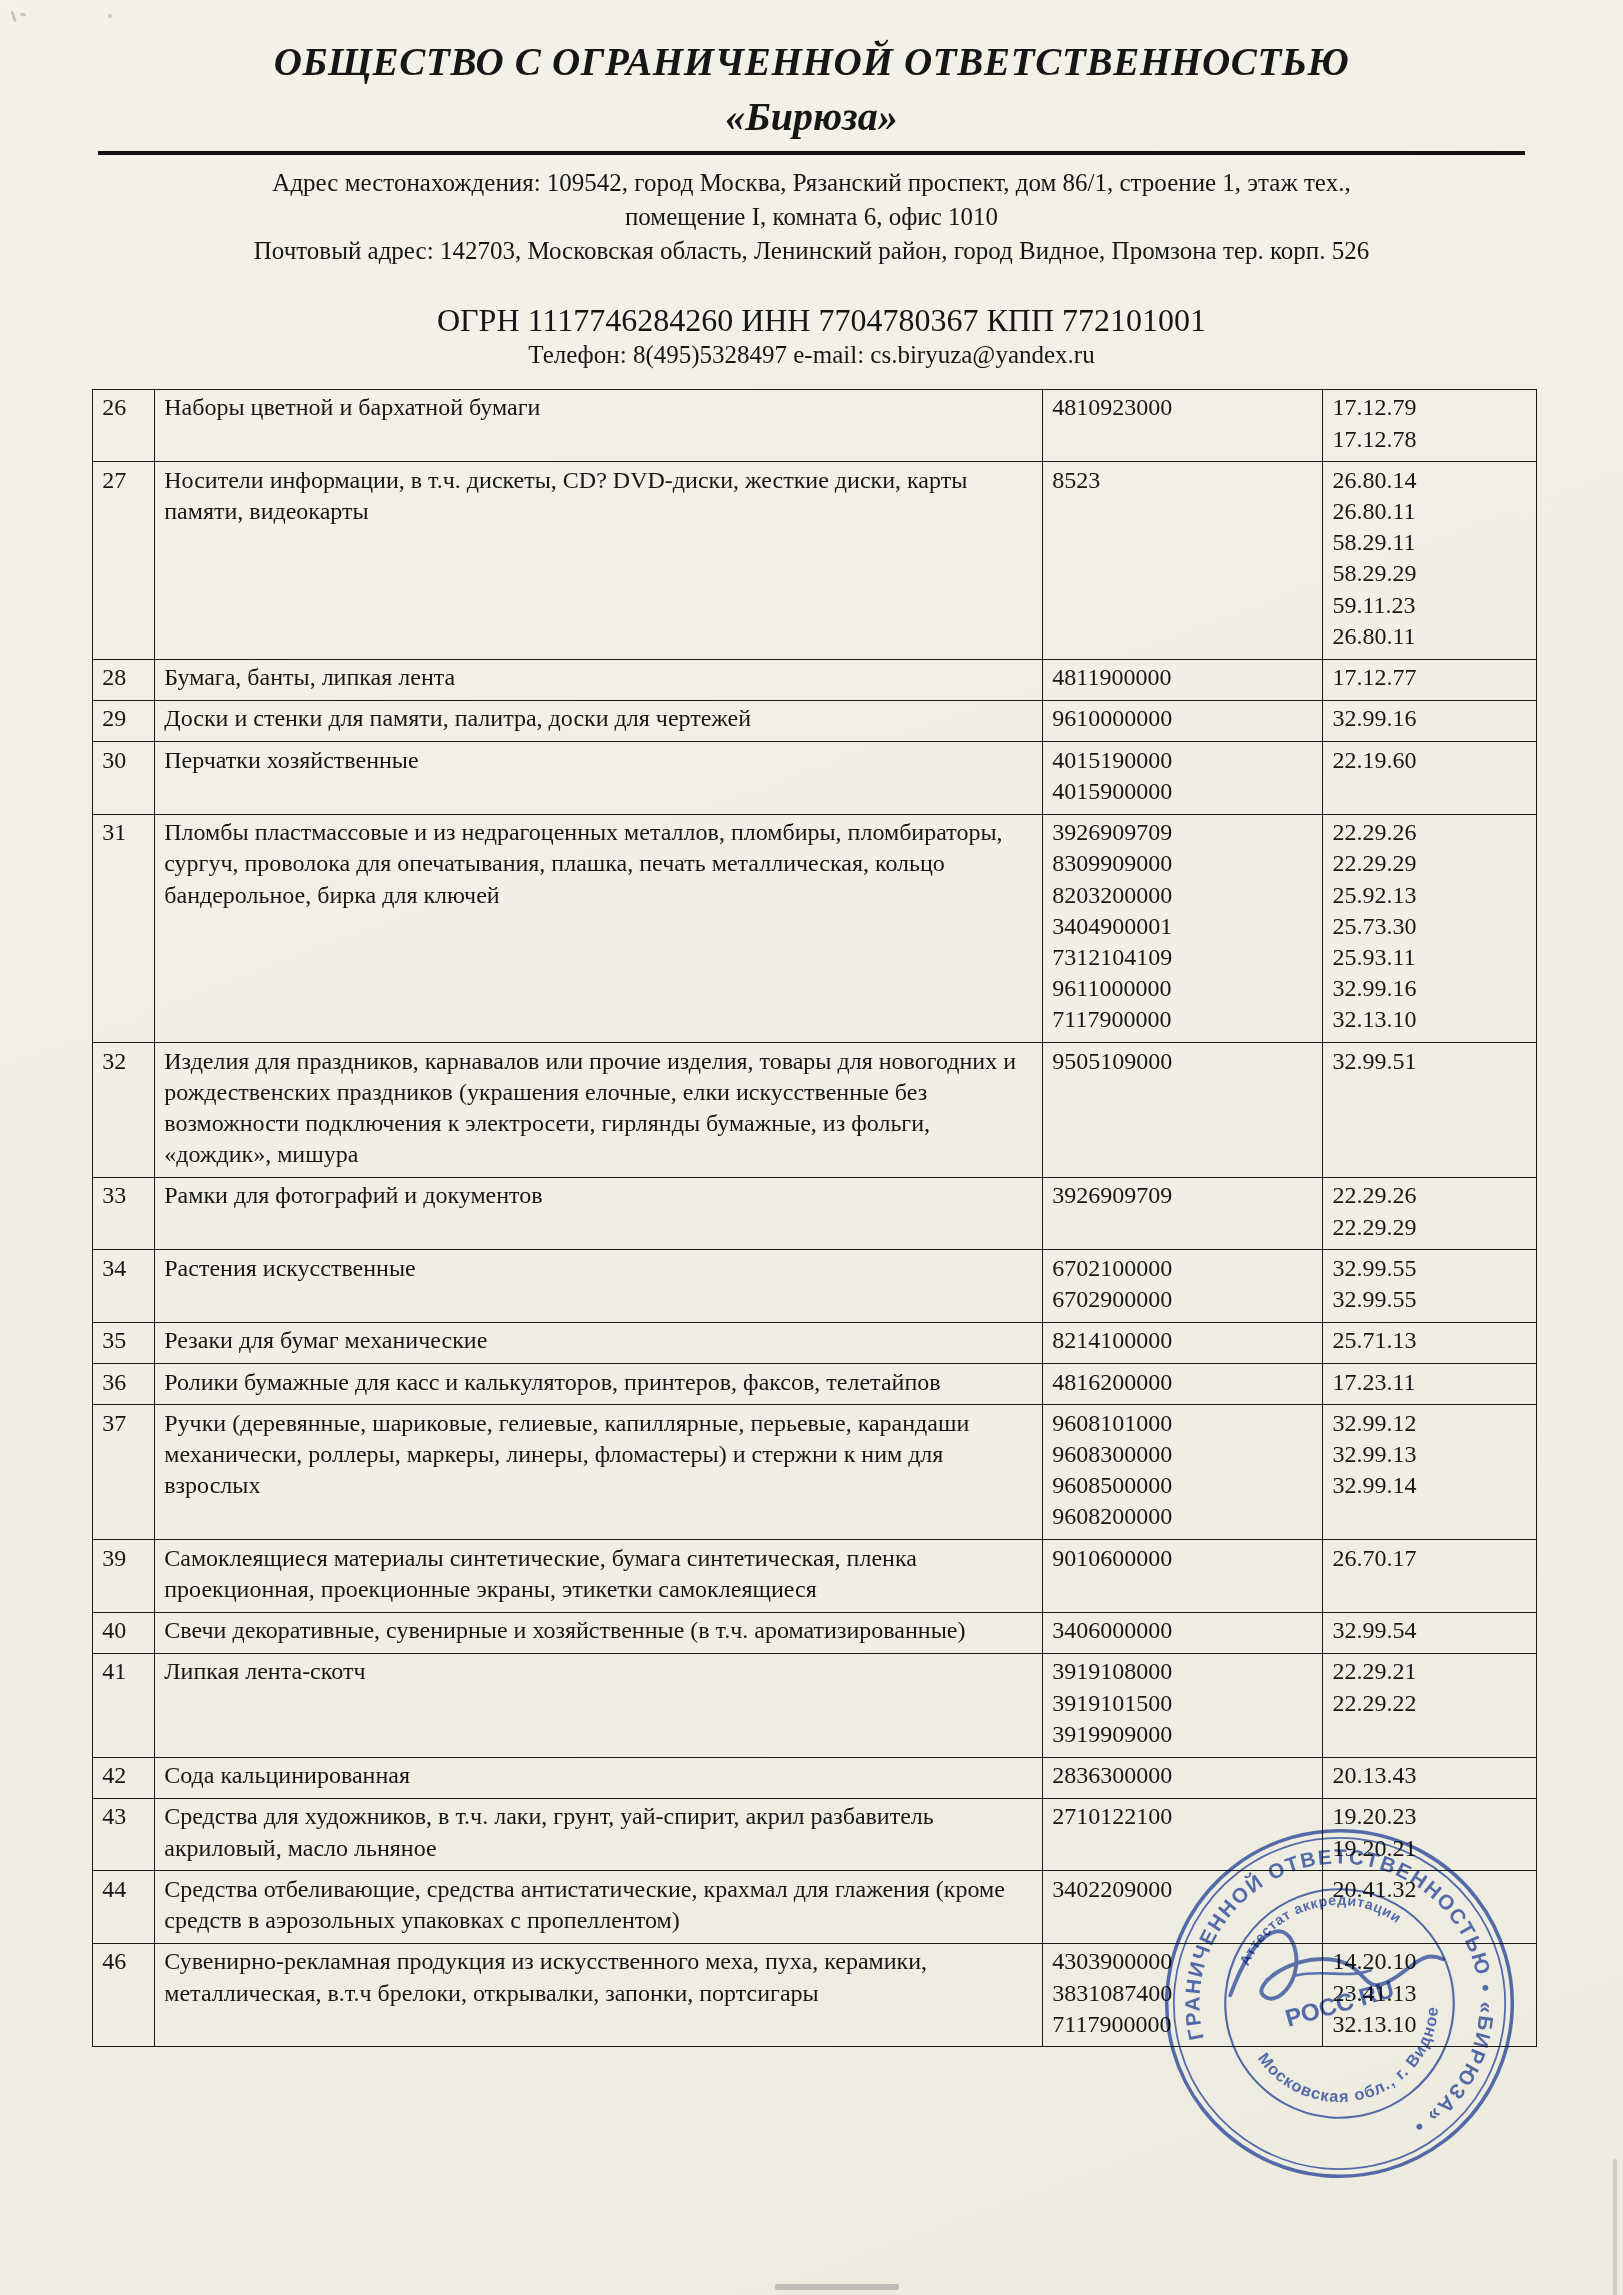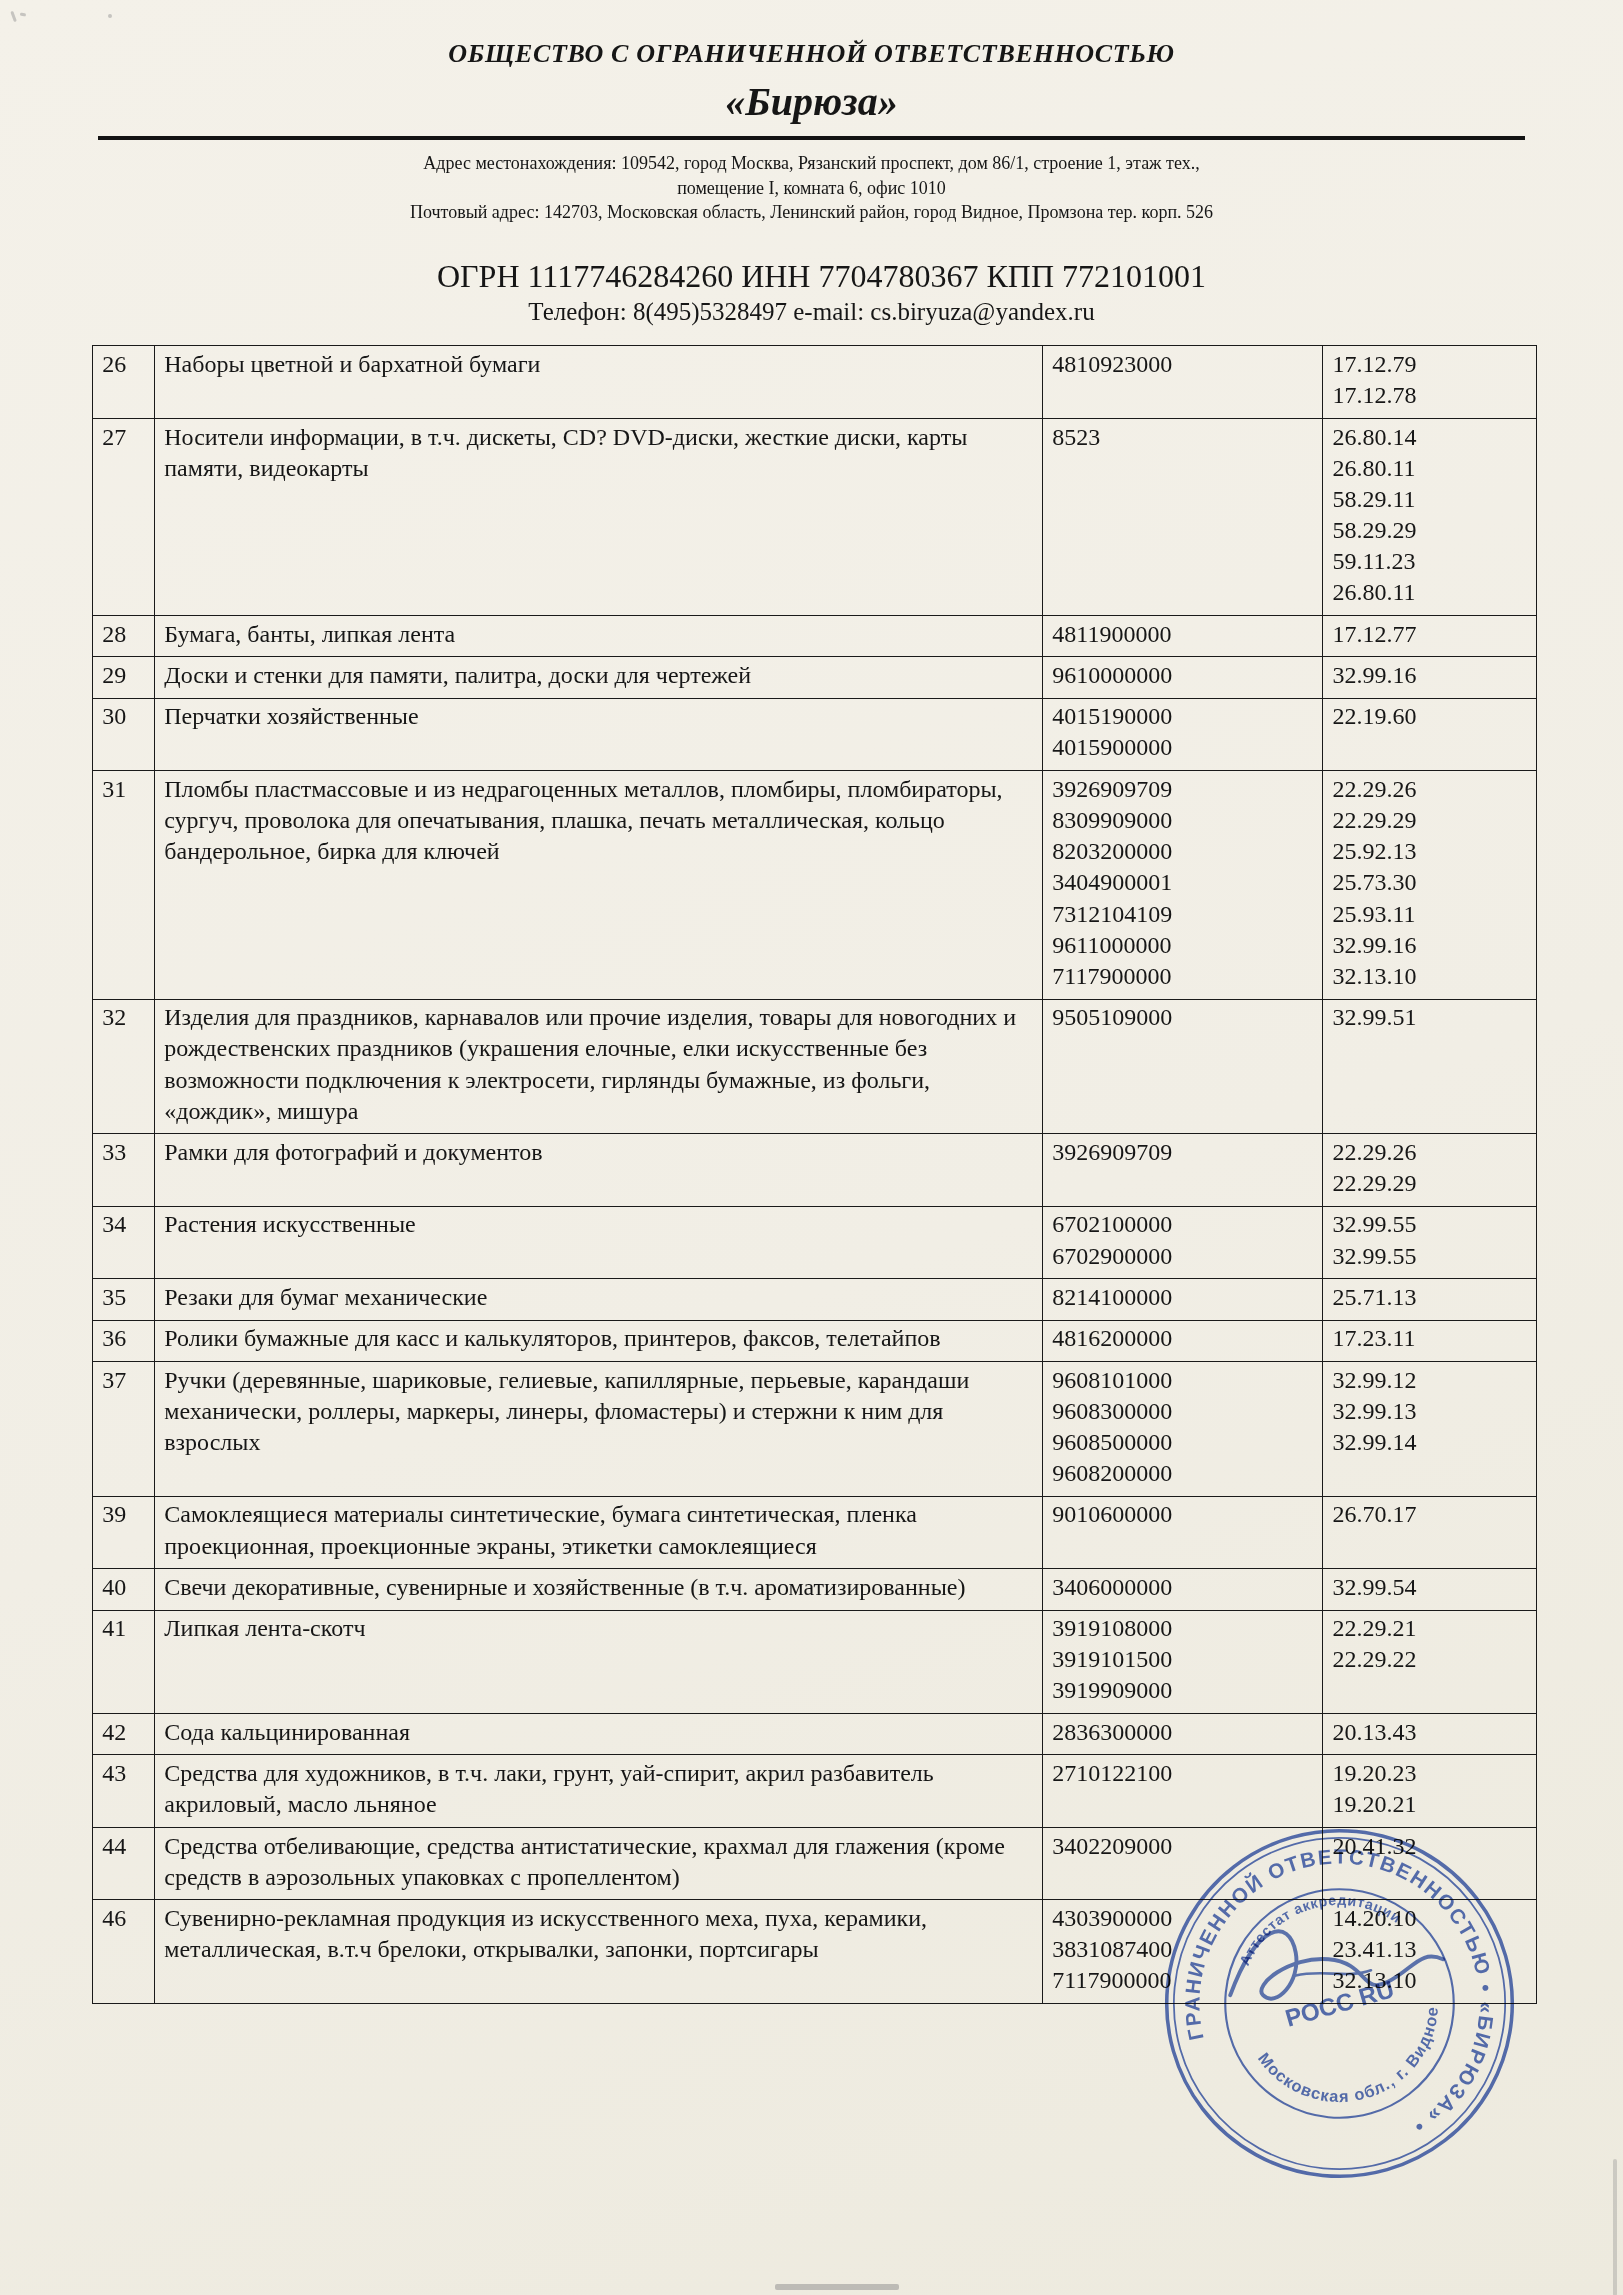--- a/index.html
+++ b/index.html
@@ -6,24 +6,24 @@
   body{
     width:1623px;height:2295px;
     background:linear-gradient(160deg,#f4f1e9 0%,#f1eee5 55%,#edeade 100%);
     font-family:"Liberation Serif", serif;
     color:#161616;
     position:relative;
     overflow:hidden;
   }
   .doc{position:absolute;inset:0;}
   .header{padding-top:39px;text-align:center;}
-  .title1{font-size:26px;font-weight:bold;font-style:italic;letter-spacing:0.7px;}
+  .title1{font-size:39px;font-weight:bold;font-style:italic;letter-spacing:0.7px;}
   .title2{font-size:40px;font-weight:bold;font-style:italic;margin-top:9.2px;}
   .rule{height:3.9px;background:#131313;margin:10.5px 98px 11.8px 98px;}
-  .addr{font-size:18px;line-height:1.35;text-align:center;}
+  .addr{font-size:25px;line-height:1.35;text-align:center;}
   .reg{font-size:32px;text-align:center;margin-top:34px;margin-left:20px;}
   .contact{font-size:25px;text-align:center;margin-top:2.6px;}
 
   table.products{
     border-collapse:collapse;
     margin:19.6px 0 0 92px;
     width:1406px;
     table-layout:fixed;
   }
   table.products td{

